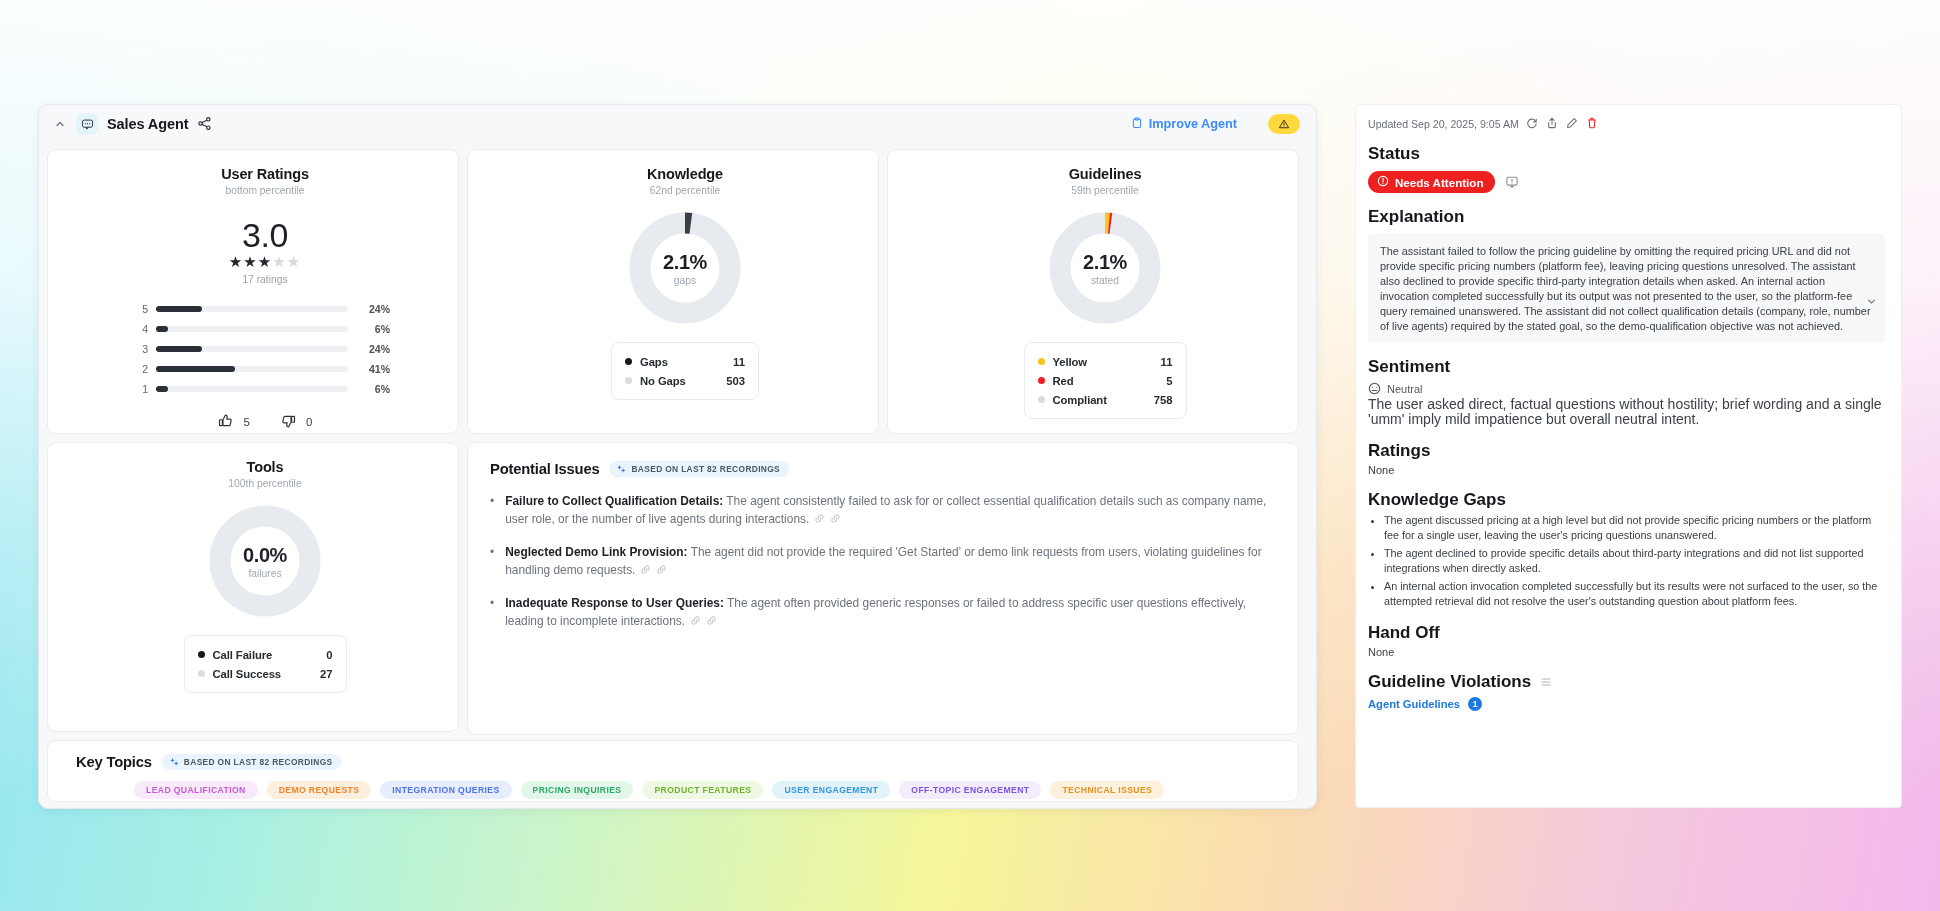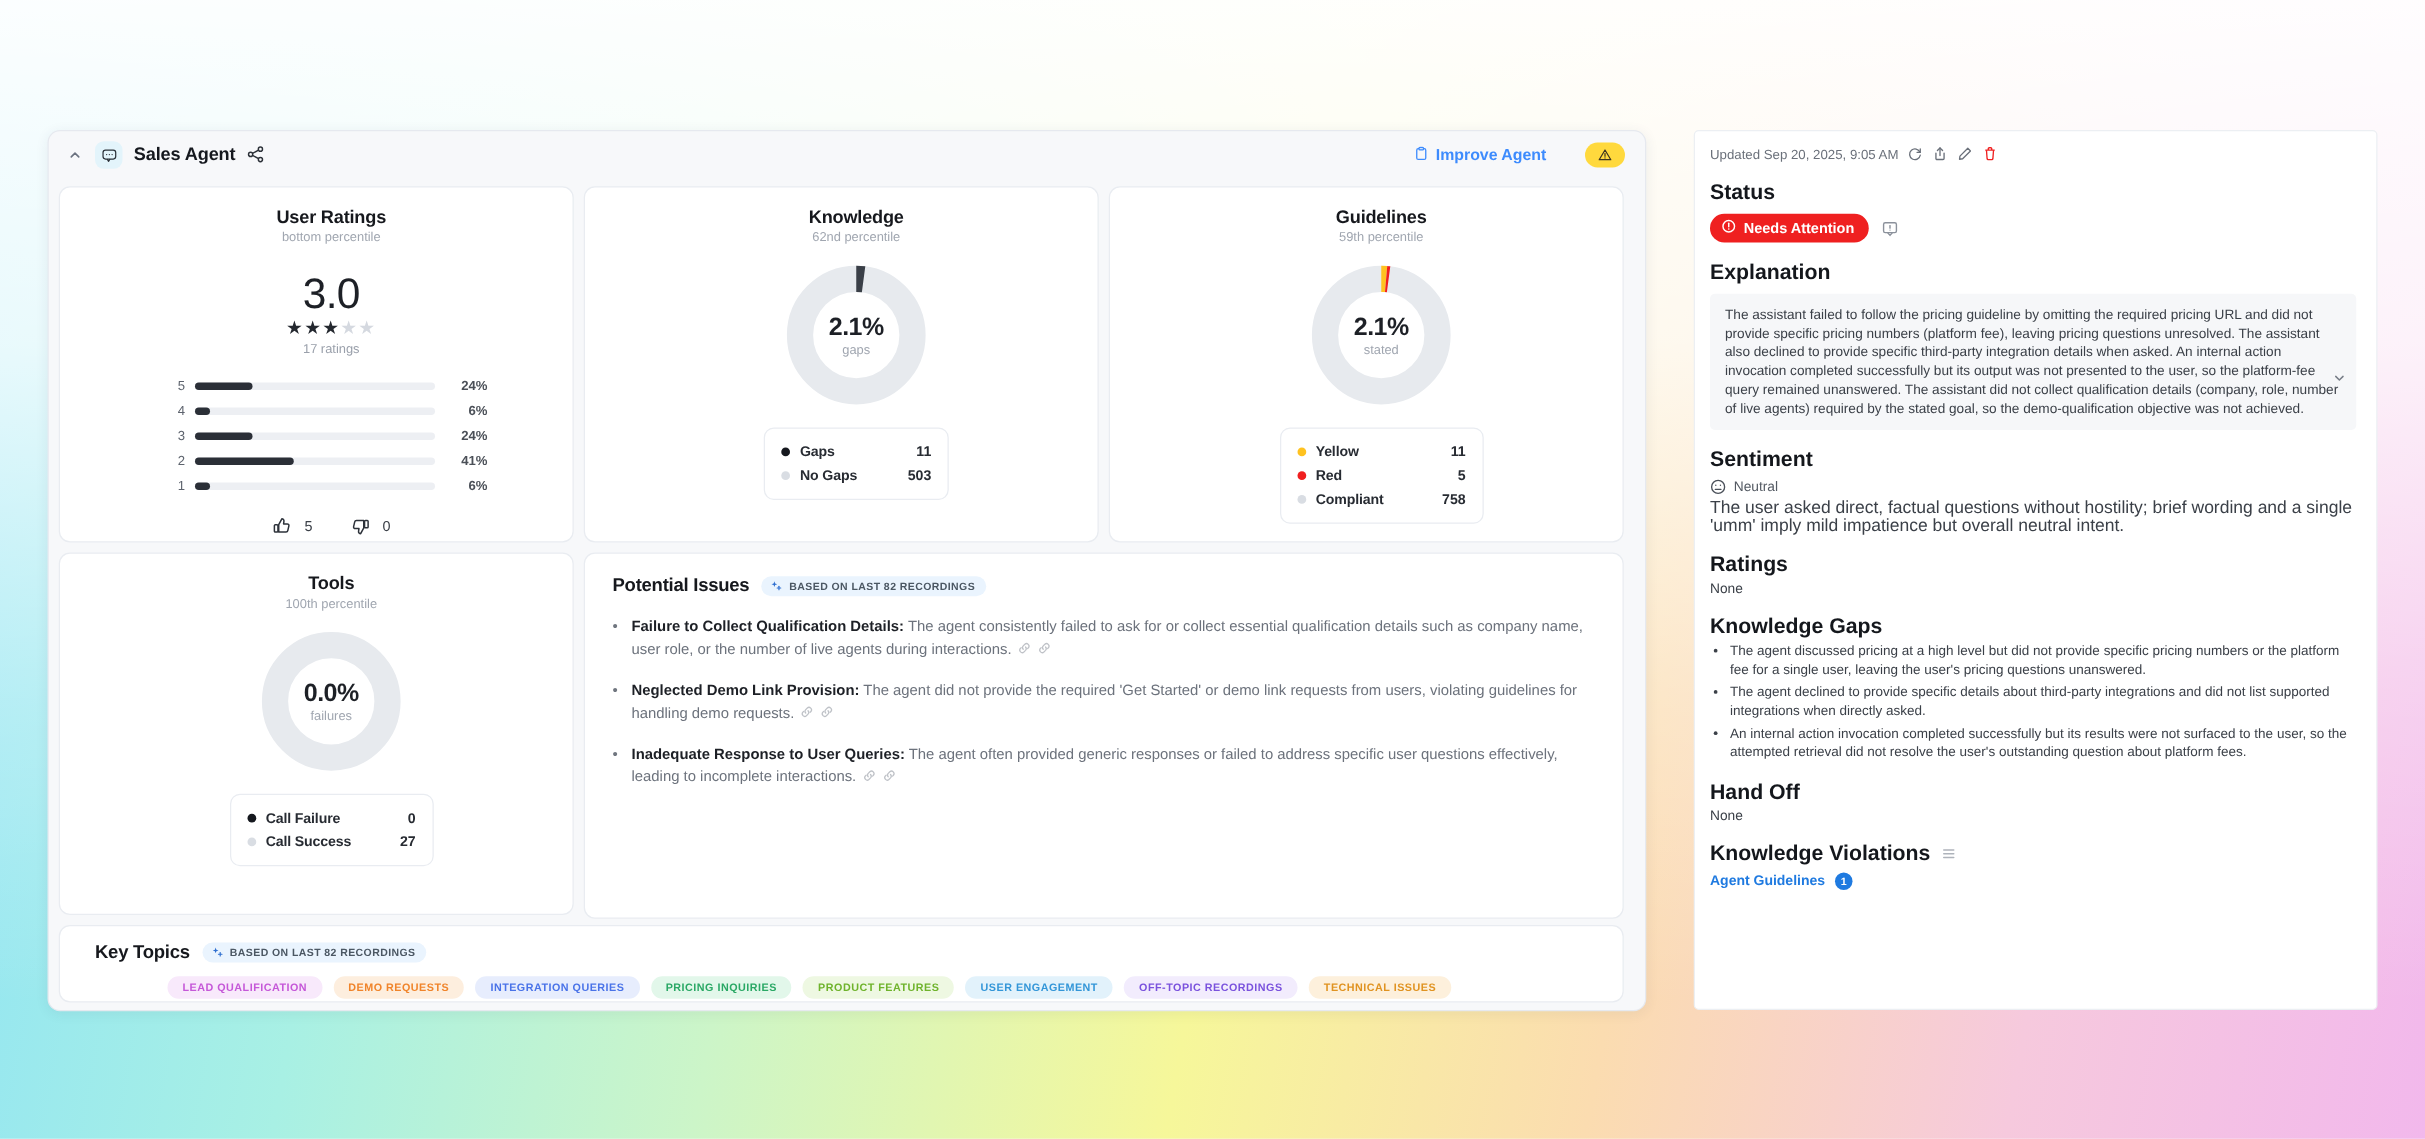--- a/index.html
+++ b/index.html
@@ -440,21 +440,21 @@
           <span>BASED ON LAST 82 RECORDINGS</span>
         </span>
       </div>
       <div class="topics">
           <span class="topic" style="background:#f8e9fb;color:#c558d8">LEAD QUALIFICATION</span>
           <span class="topic" style="background:#fdeede;color:#f0842a">DEMO REQUESTS</span>
           <span class="topic" style="background:#e7edfd;color:#4a73e8">INTEGRATION QUERIES</span>
           <span class="topic" style="background:#e2f7ea;color:#2aa865">PRICING INQUIRIES</span>
           <span class="topic" style="background:#eef8e2;color:#6fb32c">PRODUCT FEATURES</span>
           <span class="topic" style="background:#e2f2fb;color:#3396d8">USER ENGAGEMENT</span>
-          <span class="topic" style="background:#f2ecfd;color:#7a52dd">OFF-TOPIC RECORDINGS</span>
+          <span class="topic" style="background:#f2ecfd;color:#7a52dd">OFF-TOPIC ENGAGEMENT</span>
           <span class="topic" style="background:#fdf0dc;color:#e09321">TECHNICAL ISSUES</span>
         </div>
     </div>
 
   </div>
 
   <div class="right-panel">
 
     <div class="rp-meta">
       <span>Updated Sep 20, 2025, 9:05 AM</span>
@@ -538,21 +538,21 @@
     <ul class="rp-ul">
         <li>The agent discussed pricing at a high level but did not provide specific pricing numbers or the platform fee for a single user, leaving the user's pricing questions unanswered.</li>
         <li>The agent declined to provide specific details about third-party integrations and did not list supported integrations when directly asked.</li>
         <li>An internal action invocation completed successfully but its results were not surfaced to the user, so the attempted retrieval did not resolve the user's outstanding question about platform fees.</li>
       </ul>
 
     <div class="rp-h">Hand Off</div>
     <div class="none-txt">None</div>
 
     <div class="gv-head">
-      <span class="rp-h" style="margin-top:0">Knowledge Violations</span>
+      <span class="rp-h" style="margin-top:0">Guideline Violations</span>
       <span class="list-ic">
         <svg viewBox="0 0 12 12" width="12" height="12" fill="none" stroke="currentColor" stroke-width="1.2" stroke-linecap="round">
             <line x1="2" y1="3" x2="10" y2="3"></line>
             <line x1="2" y1="6" x2="10" y2="6"></line>
             <line x1="2" y1="9" x2="10" y2="9"></line>
           </svg>
       </span>
     </div>
     <div class="ag-row">
       <span class="ag-link">Agent Guidelines</span>

